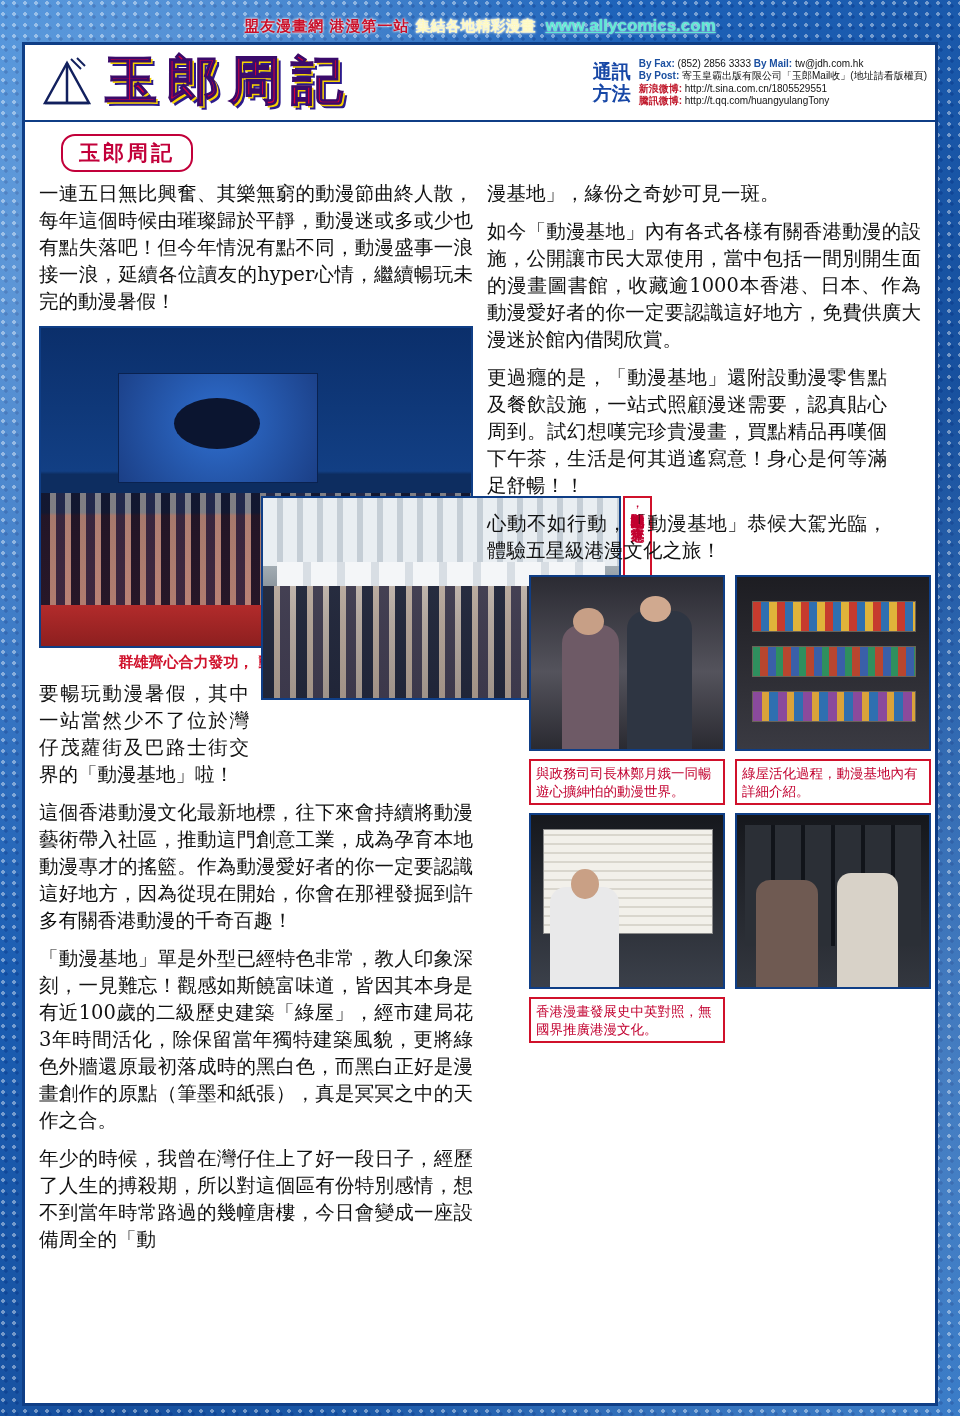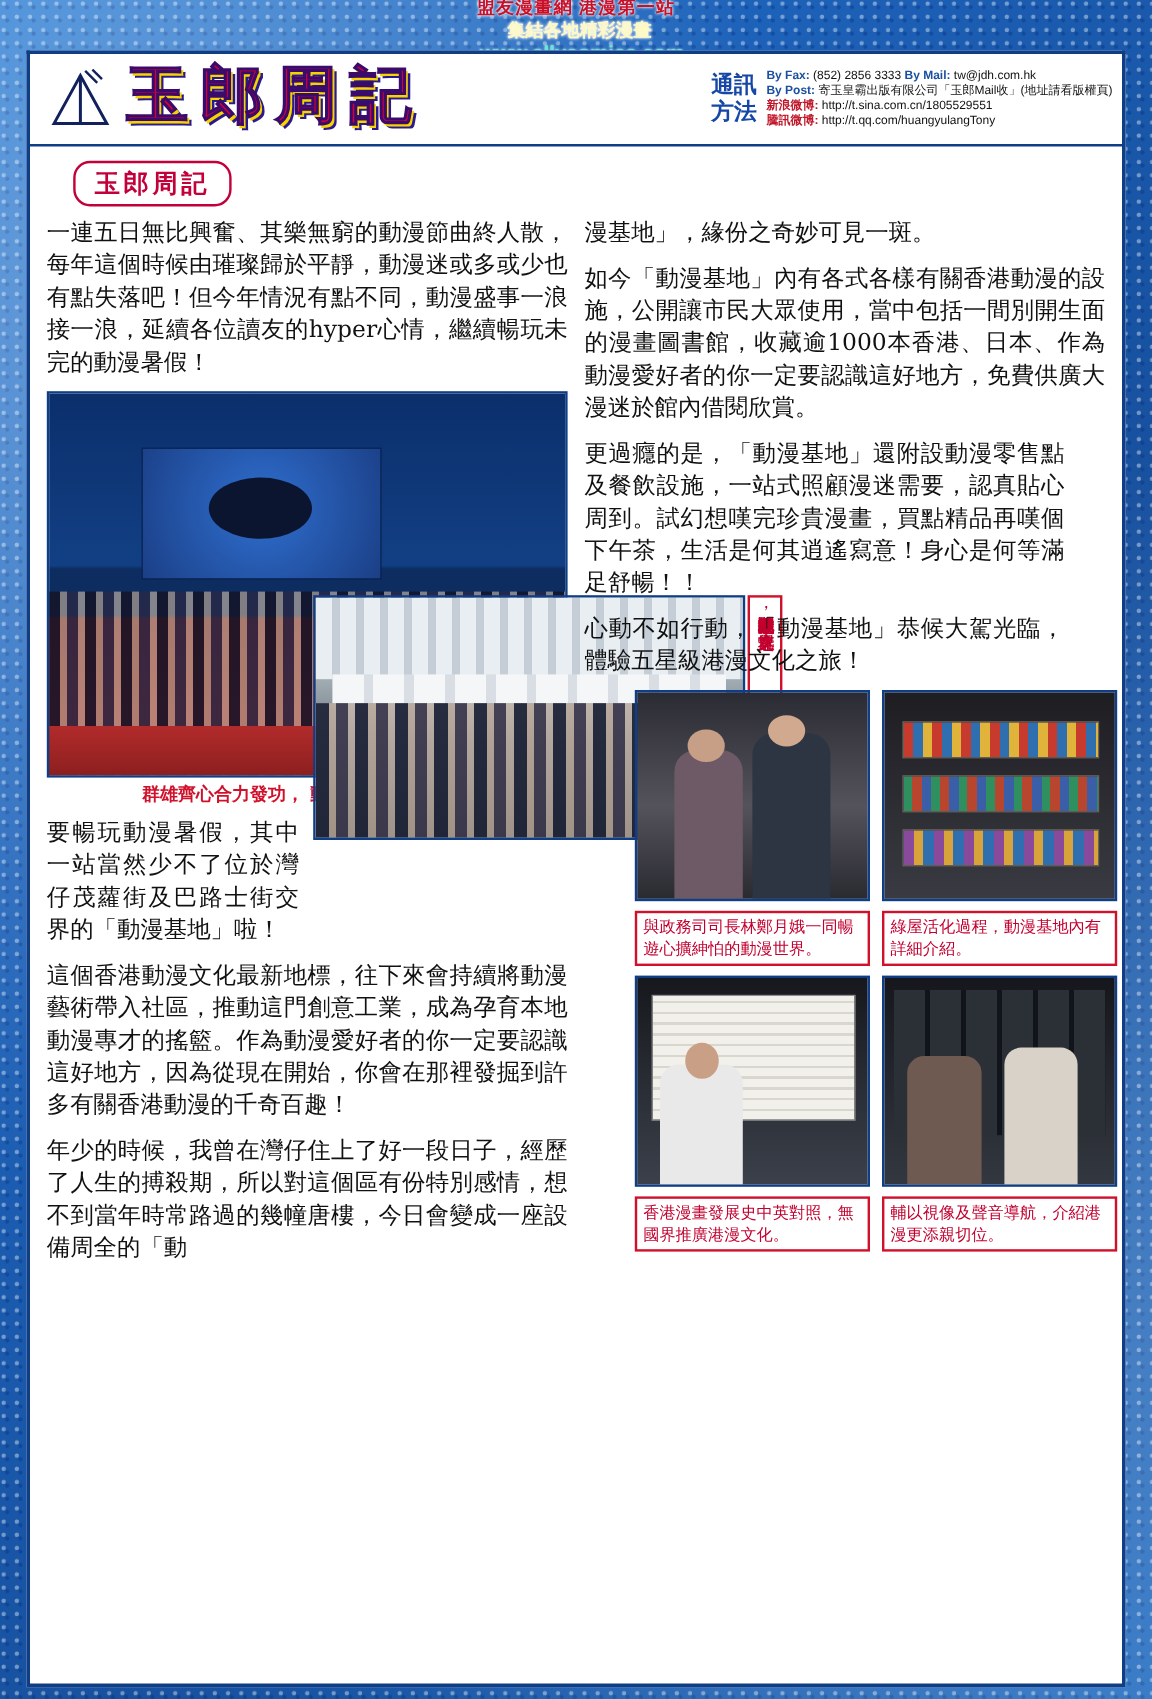--- a/index.html
+++ b/index.html
@@ -29,21 +29,20 @@
 
   
   .page{
     position:absolute;left:22px;top:10px;width:916px;height:1396px;
     z-index:2;
   }
   .topband{
     height:32px;
     display:flex;align-items:center;justify-content:center;
     background:transparent;
-    flex-direction:column;
   }
   .topband .t1{color:#c9102a;font-weight:bold;font-size:15px;letter-spacing:1px;
     text-shadow:0 0 2px #fff,0 0 3px #fff;}
   .topband .t2{color:#fef9c3;font-weight:bold;font-size:15px;margin-left:6px;
     text-shadow:0 0 2px #fff,0 0 3px #fff;}
   .topband .url{color:#5eead4;font-weight:bold;font-size:17px;margin-left:10px;
     text-decoration:underline;text-shadow:0 0 2px #fff;}
 
   .masthead{
     position:relative;
@@ -266,20 +265,21 @@
           <div class="screen"></div>
           <div class="blob"></div>
           <div class="crowd"></div>
           <div class="redfloor"></div>
         </div>
         <div class="cap-red">群雄齊心合力發功，
 動漫基地正式起動！</div>
 
         <p class="body" style="width:210px;">要暢玩動漫暑假，其中一站當然少不了位於灣仔茂蘿街及巴路士街交界的「動漫基地」啦！</p>
         <p class="body">這個香港動漫文化最新地標，往下來會持續將動漫藝術帶入社區，推動這門創意工業，成為孕育本地動漫專才的搖籃。作為動漫愛好者的你一定要認識這好地方，因為從現在開始，你會在那裡發掘到許多有關香港動漫的千奇百趣！</p>
+        <p class="body">「動漫基地」單是外型已經特色非常，教人印象深刻，一見難忘！觀感如斯饒富味道，皆因其本身是有近100歲的二級歷史建築「綠屋」，經市建局花3年時間活化，除保留當年獨特建築風貌，更將綠色外牆還原最初落成時的黑白色，而黑白正好是漫畫創作的原點（筆墨和紙張），真是冥冥之中的天作之合。</p>
         <p class="body">年少的時候，我曾在灣仔住上了好一段日子，經歷了人生的搏殺期，所以對這個區有份特別感情，想不到當年時常路過的幾幢唐樓，今日會變成一座設備周全的「動</p>
 
         <div class="photo ph-hall" style="position:absolute;left:222px;top:316px;width:356px;height:200px;">
           <div class="roof"></div>
           <div class="tents"></div>
           <div class="aud"></div>
         </div>
         <div class="cap-vert" style="left:584px;top:316px;height:200px;">動漫基地佔地極之寬敞開揚，感覺非常之爽！</div>
       </div>
 
@@ -311,18 +311,17 @@
                 <div class="hd"></div>
               </div>
           </div>
           <div class="photo ph-view" style="height:172px;">
             <div class="wall"></div>
             <div class="w1"></div>
             <div class="w2"></div>
           </div>
 
           <div class="cell-cap">香港漫畫發展史中英對照，無國界推廣港漫文化。</div>
-          <div class="cell-cap">輔以視像及聲音導航，介紹港漫更添親切位。</div>
         </div>
       </div>
     </div>
   </div>
 </div>
 
 </body></html>

